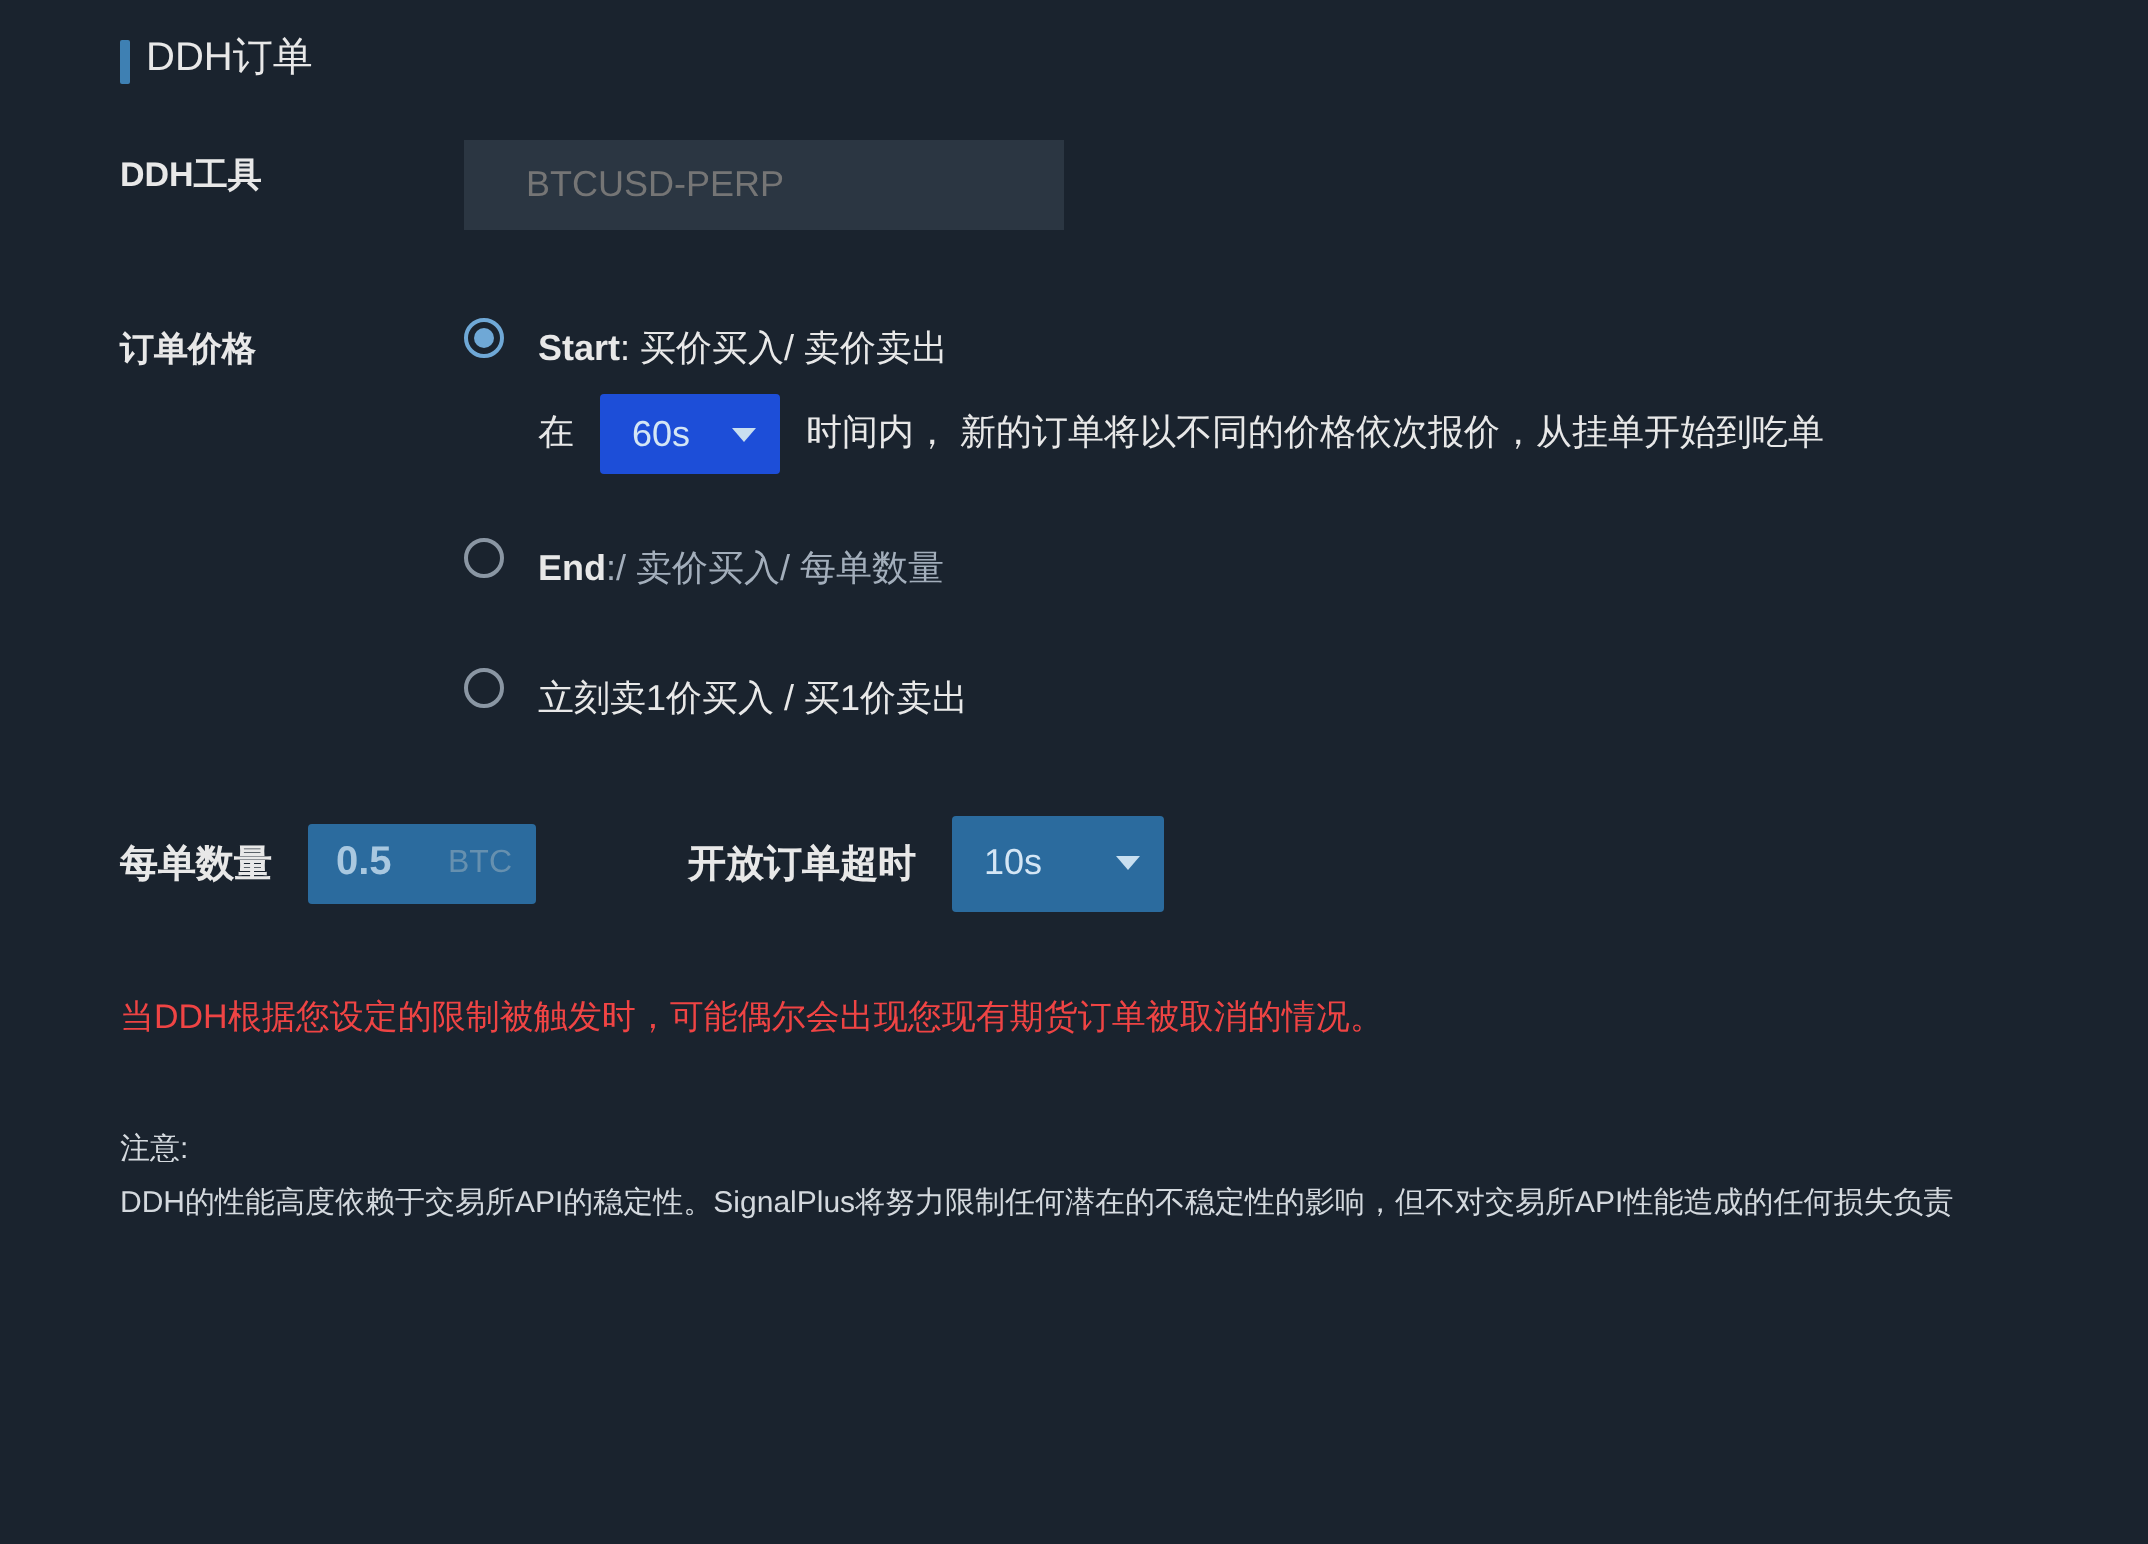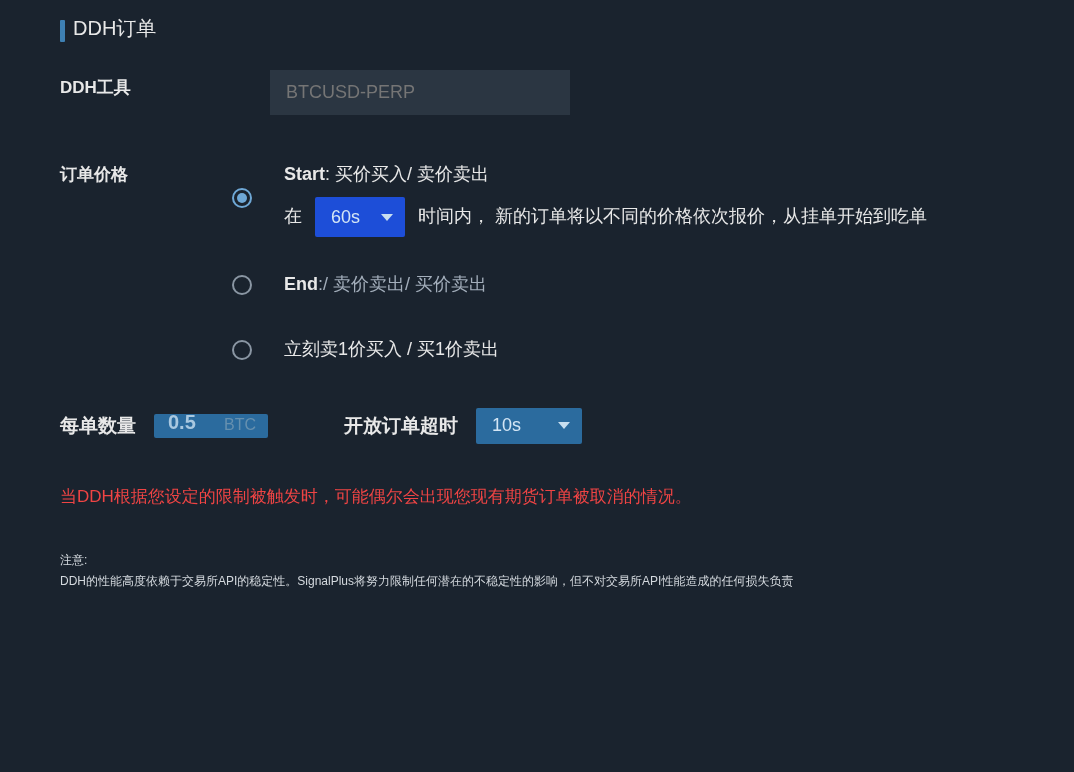--- a/index.html
+++ b/index.html
@@ -38,27 +38,26 @@
       padding-top: 6px;
     }
     .form-content {
       flex: 1;
     }
     .text-input {
       background: #2b3642;
       border: none;
       color: #6a7684;
       font-size: 18px;
-      padding: 12px 16px;
+      padding: 12px 31px;
       width: 300px;
       outline: none;
-      margin-left: 38px;
     }
     .radio-group { display: flex; flex-direction: column; gap: 30px; }
-    .radio-item { display: flex; align-items: center; gap: 32px; }
+    .radio-item { display: flex; align-items: flex-start; gap: 17px; }
     .radio-circle {
       width: 20px;
       height: 20px;
       border: 2px solid #6fa8d6;
       border-radius: 50%;
       display: flex;
       align-items: center;
       justify-content: center;
       flex: 0 0 20px;
       margin-top: 2px;
@@ -96,25 +95,25 @@
     }
     .bottom-controls {
       display: flex;
       align-items: center;
       gap: 18px;
       margin-bottom: 38px;
       margin-top: 8px;
     }
     .qty-input {
       display: inline-flex;
-      align-items: flex-end;
+      align-items: center;
       background: #2b6b9e;
       border-radius: 2px;
       overflow: hidden;
-      height: 24px;
+      height: 40px;
     }
     .qty-value {
       color: #a9c8e0;
       font-size: 20px;
       font-weight: 600;
       padding: 4px 10px 4px 14px;
       background: transparent;
       border: none;
       width: 68px;
       outline: none;
@@ -126,36 +125,36 @@
     }
     .timeout-select {
       display: inline-flex;
       align-items: center;
       justify-content: space-between;
       background: #2b6b9e;
       color: #d4e6f5;
       padding: 5px 12px 5px 16px;
       min-width: 100px;
       border-radius: 2px;
-      height: 36px;
+      height: 48px;
       cursor: pointer;
       gap: 27px;
     }
     .label-inline {
       font-size: 19px;
       font-weight: 600;
     }
     .info-text {
       font-size: 17px;
       line-height: 1.8;
       color: #ef4444;
       margin-bottom: 38px;
     }
     .note-text {
-      font-size: 12px;
+      font-size: 15px;
       line-height: 1.75;
       color: #d4d9de;
     }
     .option-line { margin-bottom: 6px; }
   </style>
 </head>
 <body>
 
 <div class="section-title">
   <span class="title-bar"></span>
@@ -190,21 +189,21 @@
             </span>
             <span> 时间内， 新的订单将以不同的价格依次报价，从挂单开始到吃单</span>
           </div>
         </div>
       </div>
 
       <div class="radio-item">
         <div class="radio-circle unchecked"></div>
         <div class="radio-body">
           <div>
-            <span class="strong">End</span><span class="dim">:/ 卖价卖出/ 买价卖出</span>
+            <span class="strong">End</span><span class="dim">:/ 卖价买入/ 每单数量</span>
           </div>
         </div>
       </div>
 
       <div class="radio-item">
         <div class="radio-circle unchecked"></div>
         <div class="radio-body">
           <span>立刻卖1价买入 / 买1价卖出</span>
         </div>
       </div>

